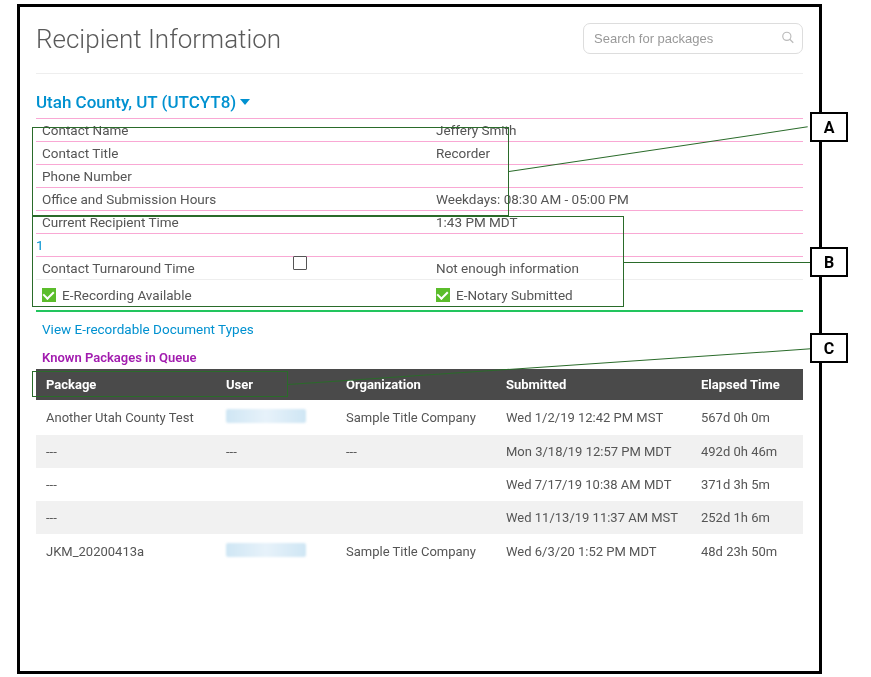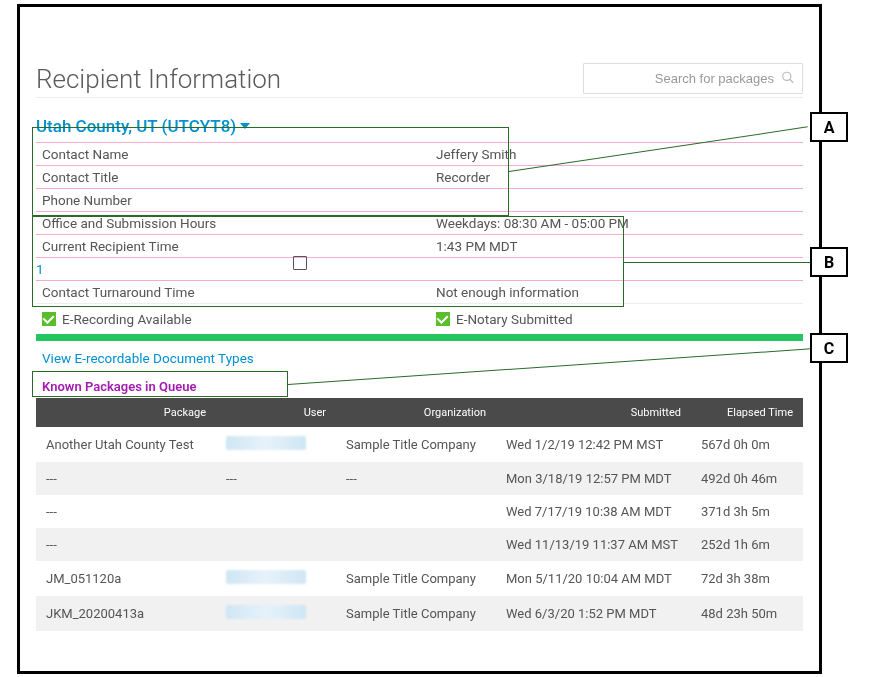--- a/index.html
+++ b/index.html
@@ -22,41 +22,39 @@
     left: 17px;
     background: #fff;
     padding: 16px 16px 0 16px;
     overflow: hidden;
   }
   .header-row {
     display: flex;
     justify-content: space-between;
     align-items: center;
     border-bottom: 1px solid #eee;
-    padding-bottom: 3px;
+    padding-bottom: 19px;
     margin-bottom: 18px;
-    margin-top: 40px;
   }
   .page-title {
     font-size: 26px;
     font-weight: 300;
     color: #5a5a5a;
   }
   .search-wrap {
     position: relative;
     width: 220px;
   }
   .search-input {
     width: 100%;
     border: 1px solid #ddd;
-    border-radius: 1px;
+    border-radius: 7px;
     padding: 7px 28px 7px 10px;
     font-size: 13px;
     color: #666;
-    text-align: right;
   }
   .search-input::placeholder { color: #999; }
   .search-icon {
     position: absolute;
     right: 8px;
     top: 50%;
     transform: translateY(-50%);
     color: #bbb;
     pointer-events: none;
   }
@@ -118,41 +116,41 @@
     border-top: 1px solid #eee;
     font-size: 13.5px;
     color: #555;
   }
   .avail-left { width: 400px; padding-left: 6px; }
   .avail-right { flex: 1; }
   .view-types {
     color: #0091d0;
     font-size: 13.5px;
     padding: 9px 6px;
-    border-top: 7px solid #22c55e;
+    border-top: 2px solid #22c55e;
     cursor: pointer;
   }
   .known-header {
     font-size: 13px;
     font-weight: 600;
     color: #a21caf;
     padding: 4px 6px 4px 6px;
   }
   table.pkgs {
     width: 100%;
     border-collapse: collapse;
     font-size: 13px;
   }
   table.pkgs thead th {
     background: #4a4a4a;
     color: #fff;
-    text-align: right;
-    font-weight: 400;
+    text-align: left;
+    font-weight: 700;
     padding: 8px 10px;
-    font-size: 11px;
+    font-size: 13px;
   }
   table.pkgs tbody td {
     padding: 9px 10px;
     color: #555;
   }
   table.pkgs tbody tr:nth-child(even) td { background: #f1f1f1; }
   table.pkgs tbody tr:nth-child(odd) td { background: #fff; }
   .cell-link { color: #0091d0; cursor: pointer; }
   .blur-box {
     display: inline-block;
@@ -289,27 +287,20 @@
           <td>371d 3h 5m</td>
         </tr>
         <tr>
           <td>---</td>
           <td></td>
           <td></td>
           <td>Wed 11/13/19 11:37 AM MST</td>
           <td>252d 1h 6m</td>
         </tr>
         <tr>
-          <td class="cell-link">JM_051120a</td>
-          <td><span class="blur-box"></span></td>
-          <td class="cell-link">Sample Title Company</td>
-          <td>Mon 5/11/20 10:04 AM MDT</td>
-          <td>72d 3h 38m</td>
-        </tr>
-        <tr>
           <td class="cell-link">JKM_20200413a</td>
           <td><span class="blur-box"></span></td>
           <td class="cell-link">Sample Title Company</td>
           <td>Wed 6/3/20 1:52 PM MDT</td>
           <td>48d 23h 50m</td>
         </tr>
       </tbody>
   </table>
 
 </div>

